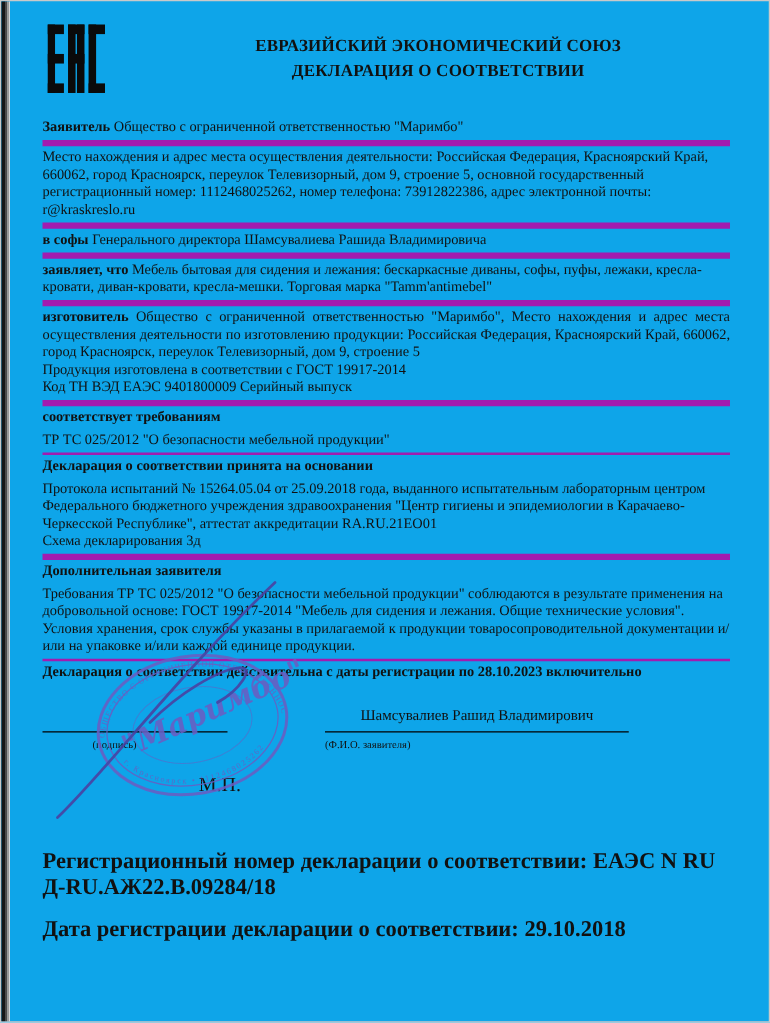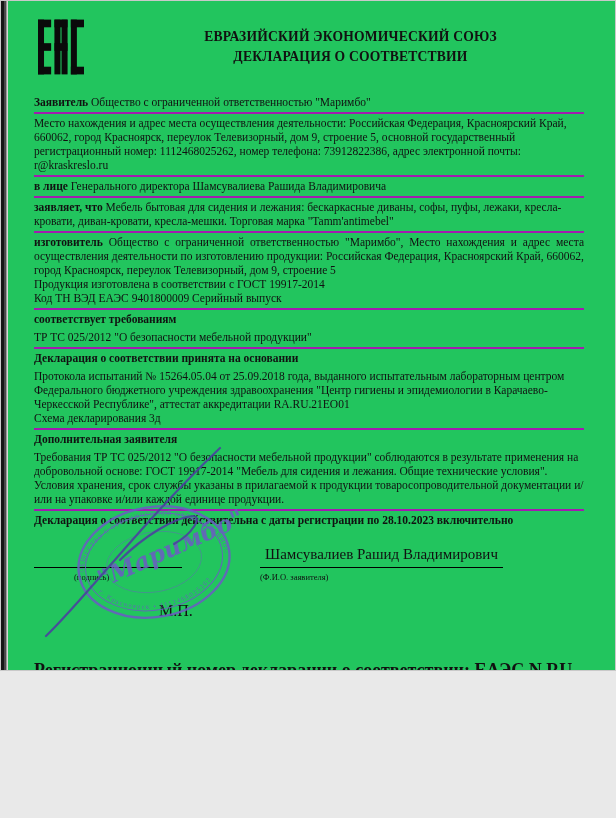--- a/index.html
+++ b/index.html
@@ -1,38 +1,38 @@
 <!DOCTYPE html>
 <html lang="ru"><head>
 <meta charset="utf-8">
 <style>
   html,body{margin:0;padding:0;background:#e9e9e9;}
-  .canvas{position:relative;width:616px;height:671px;background:#22c55e;overflow:hidden;
+  .canvas{position:relative;width:616px;height:818px;background:#0ea5e9;overflow:hidden;
           font-family:"Liberation Serif", serif;color:#111;border:1px solid #c9c9c9;box-sizing:border-box;}
   .scan-edge{position:absolute;left:0;top:0;width:7px;height:818px;
              background:linear-gradient(to right,#161616 0 3px,#4a4a4a 3px 5px,#9a9a9a 5px 6px,#d6d6d6 6px 7px);}
   .header{position:relative;height:92px;}
   .eac{position:absolute;left:37px;top:18px;width:46px;height:56px;}
   .titles{position:absolute;left:130px;right:45px;top:26px;text-align:center;
           font-weight:bold;font-size:13.6px;line-height:1.45;letter-spacing:.2px;}
   .body{padding:0 31px 0 33px;font-size:11.5px;line-height:14px;}
-  .sec{padding:2px 0 3px 0;border-bottom:2px solid #a21caf;}
+  .sec{padding:2px 0 3px 0;border-bottom:5px solid #a21caf;}
   .sec.thick{border-bottom-width:2px;}
   .sec.noline{border-bottom:none;}
   .b{font-weight:bold;}
   .just{text-align:justify;}
   .gap{margin-top:4px;}
   .sig-zone{position:relative;height:118px;}
   .sig-line{position:absolute;border-top:1px solid #000;}
   .sig-line.left{left:0;top:37px;width:148px;}
   .sig-line.right{left:226px;top:37px;width:243px;}
   .cap{position:absolute;font-size:8.5px;text-align:left;}
   .cap.sign{left:40px;top:40px;width:80px;}
   .cap.fio{left:226px;top:40px;width:243px;}
-  .fio-name{position:absolute;left:226px;top:17px;width:243px;text-align:center;font-size:15px;}
+  .fio-name{position:absolute;left:226px;top:17px;width:243px;text-align:center;font-size:12px;}
   .mp{position:absolute;left:92px;top:74px;font-size:16px;margin-left:33px;}
   .stamp-svg{position:absolute;left:-10px;top:-90px;width:260px;height:215px;opacity:.88;}
   .footer{padding:12px 31px 0 33px;font-size:18px;font-weight:bold;}
   .footer p{margin:0 0 13px 0;}
 </style>
 </head>
 <body>
 
 <div class="canvas">
   <div class="scan-edge"></div>
@@ -64,21 +64,21 @@
     <div class="sec">
       <span class="b">Заявитель</span>
       <span>Общество с ограниченной ответственностью "Маримбо"</span>
     </div>
 
     <div class="sec">
       <span>Место нахождения и адрес места осуществления деятельности: Российская Федерация, Красноярский Край, 660062, город Красноярск, переулок Телевизорный, дом 9, строение 5, основной государственный регистрационный номер: 1112468025262, номер телефона: 73912822386, адрес электронной почты: r@kraskreslo.ru</span>
     </div>
 
     <div class="sec">
-      <span class="b">в лице</span>
+      <span class="b">в софы</span>
       <span>Генерального директора Шамсувалиева Рашида Владимировича</span>
     </div>
 
     <div class="sec">
       <span class="b">заявляет, что</span>
       <span>Мебель бытовая для сидения и лежания: бескаркасные диваны, софы, пуфы, лежаки, кресла-кровати, диван-кровати, кресла-мешки. Торговая марка "Tamm'antimebel"</span>
     </div>
 
     <div class="sec">
       <div class="just">

